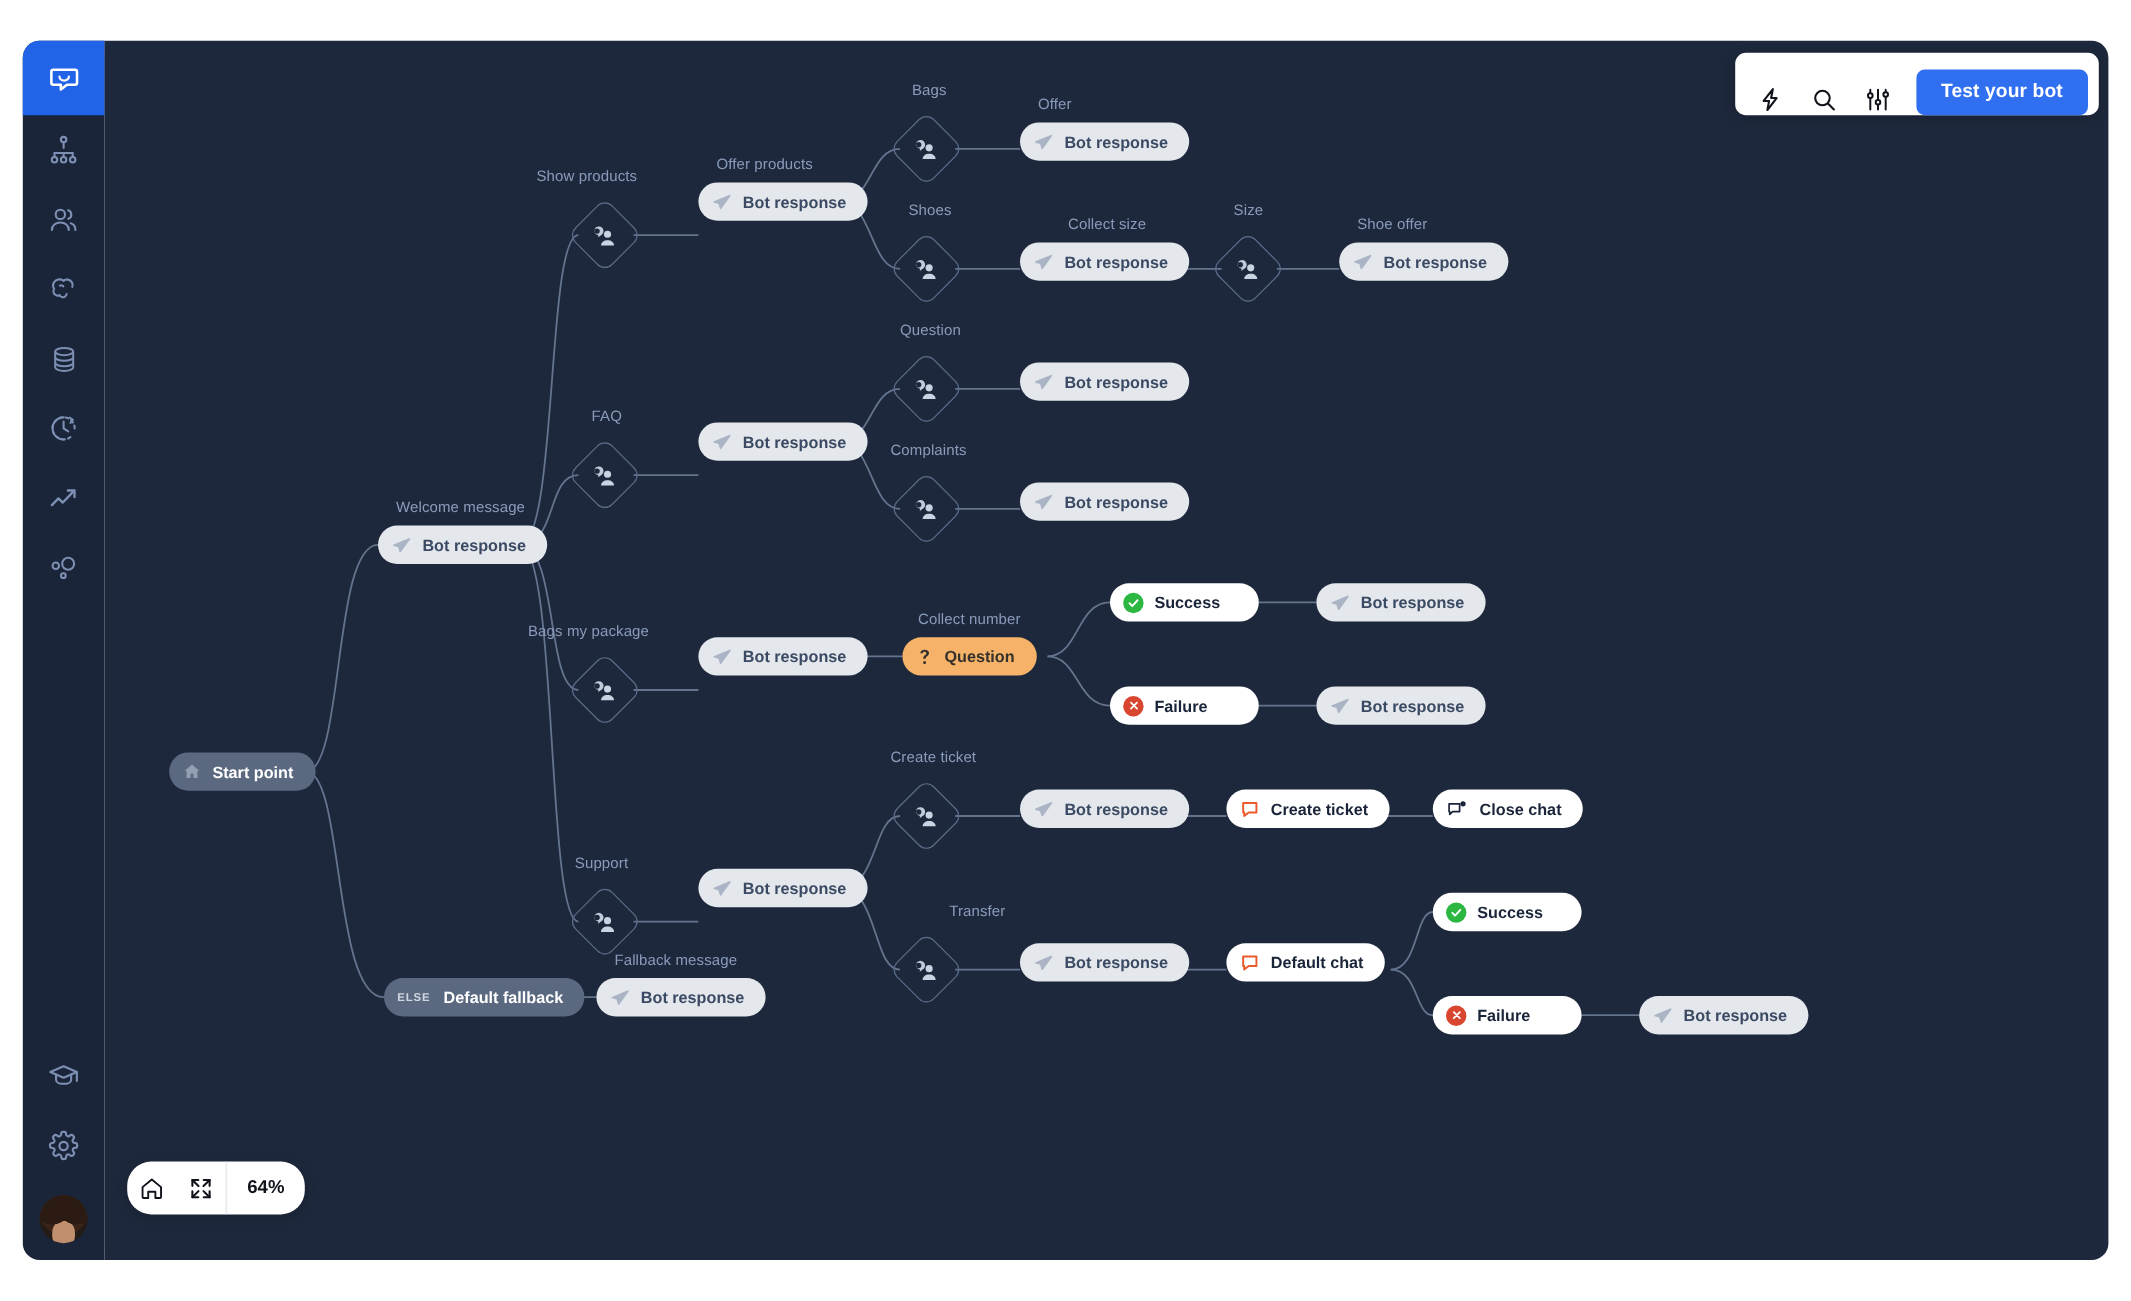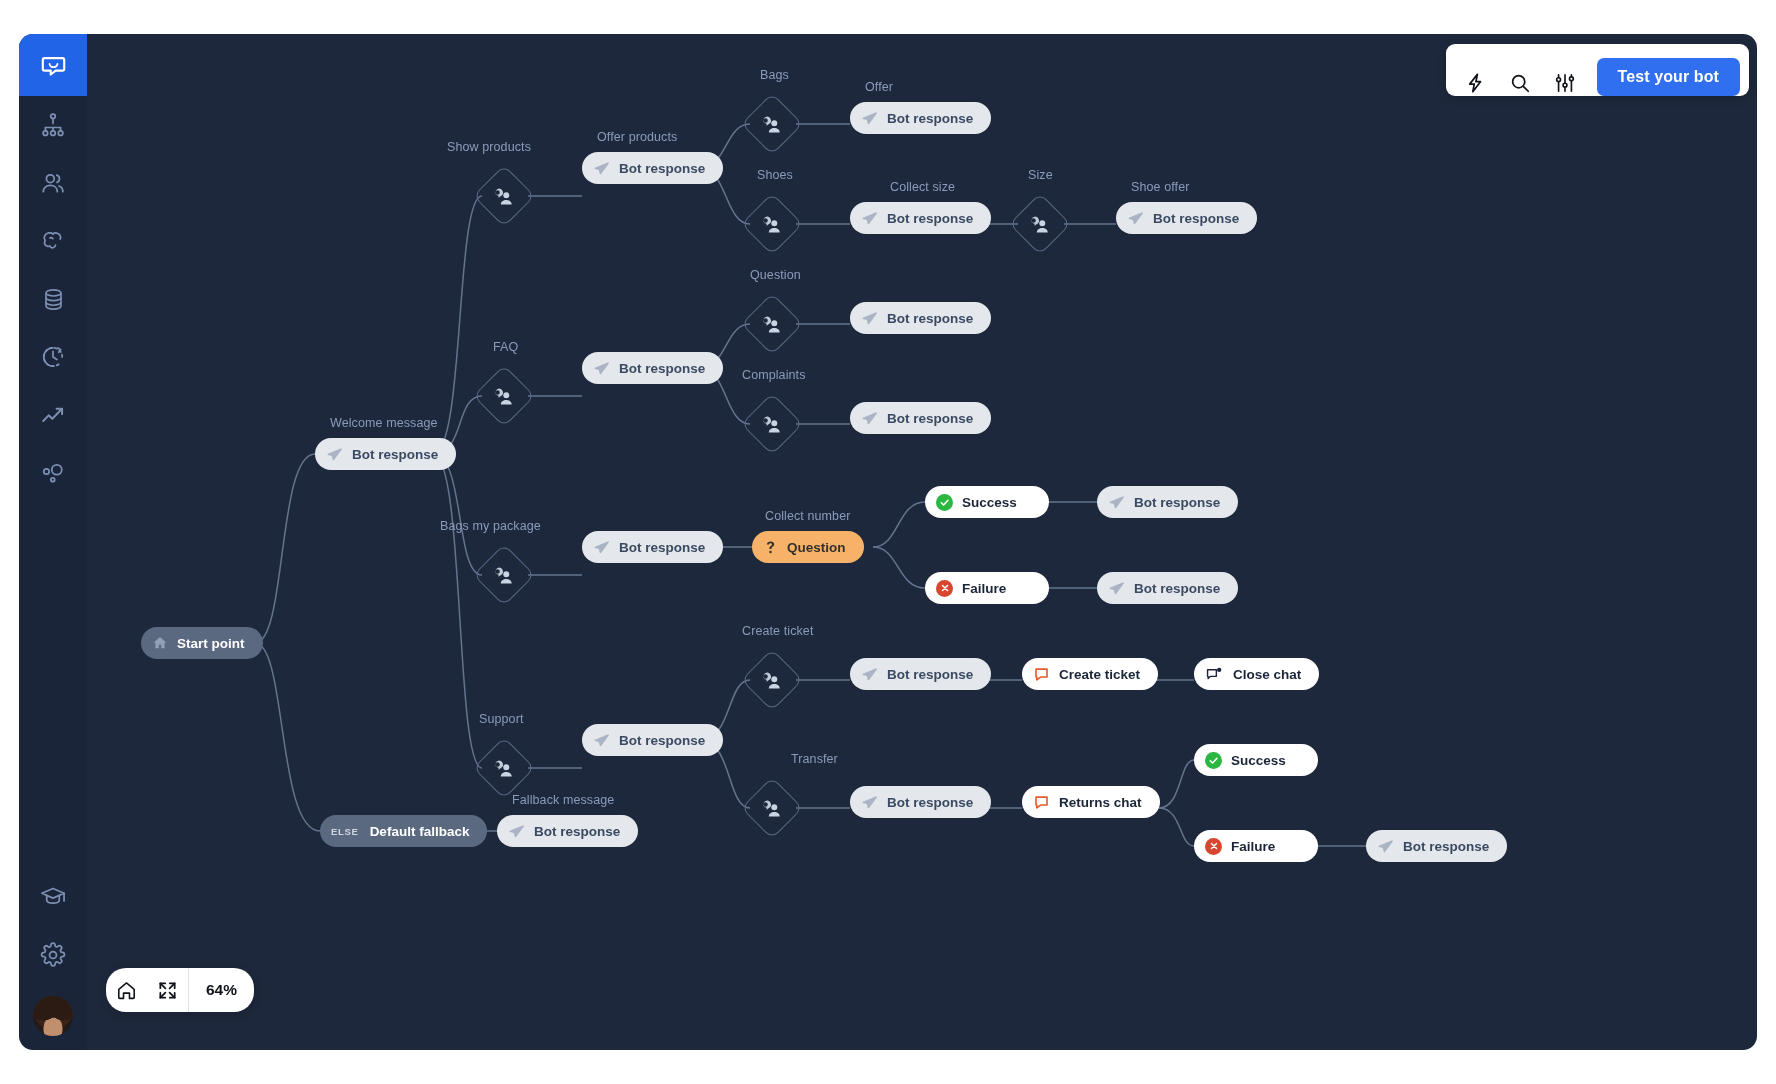--- a/index.html
+++ b/index.html
@@ -795,21 +795,21 @@
         <span>Bot response</span>
       </div>
     </div>
     <div class="node" style="left:935px; top:752px;">
       <div class="pill pill-white">
         <span class="ico" style="color:#ea5b2b;">
           <svg width="17" height="17" viewBox="0 0 24 24" fill="none" stroke="currentColor" stroke-width="2.3" stroke-linejoin="round">
               <path d="M4.2 4.4h15.6v11.2h-9.1L5.4 19.6v-4h-1.2z"></path>
             </svg>
         </span>
-        <span>Returns chat</span>
+        <span>Default chat</span>
       </div>
     </div>
     <div class="node" style="left:1107px; top:710px;">
       <div class="pill pill-white" style="width:124px;">
         <span class="badge-dot badge-green">
           <svg width="11" height="11" viewBox="0 0 24 24" fill="none" stroke="currentColor" stroke-width="3.4" stroke-linecap="round" stroke-linejoin="round">
               <path d="M5 12.5 10 17.5 19.5 7"></path>
             </svg>
         </span>
         <span>Success</span>

